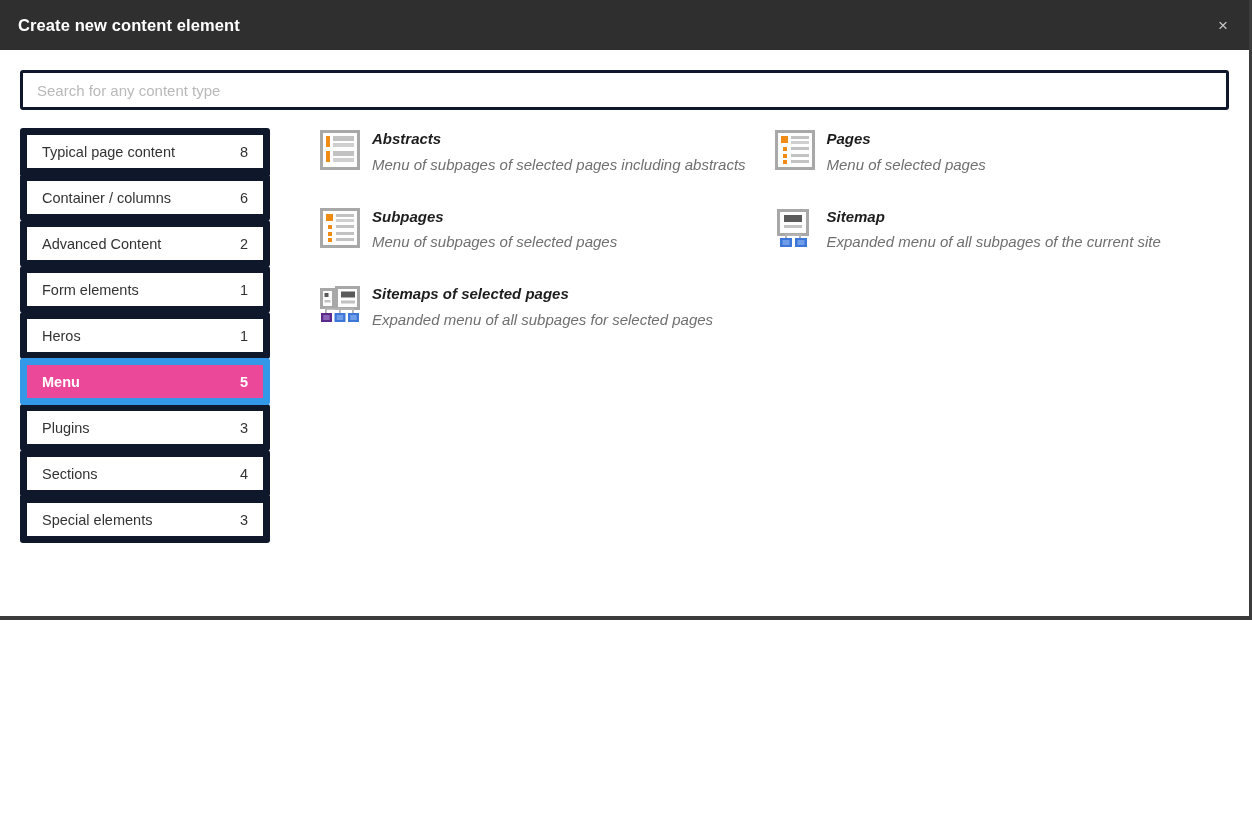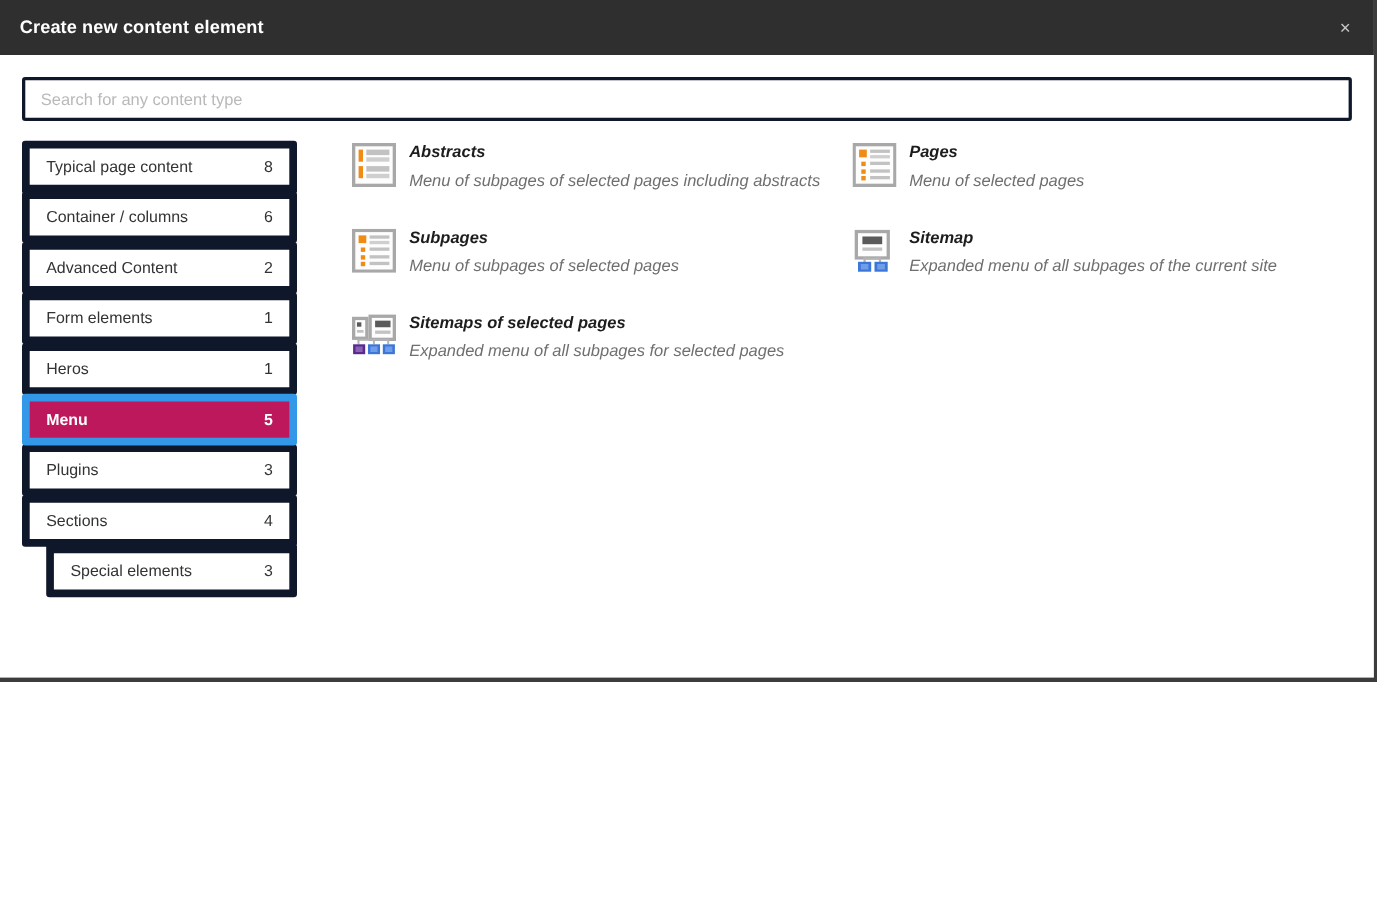--- a/index.html
+++ b/index.html
@@ -109,23 +109,23 @@
     border: 7px solid #0f172a;
     border-radius: 3px;
     margin-bottom: -1px;
     background: #fff;
     color: #333;
     font-size: 14.5px;
     cursor: pointer;
     position: relative;
   }
   .cat-item:first-child { border-radius: 3px 3px 0 0; }
-  .cat-item:last-child  { border-radius: 0 0 3px 3px; margin-left: 22px; }
+  .cat-item:last-child  { border-radius: 0 0 3px 3px; }
   .cat-item.active {
-    background: #be185d;
+    background: #ec4899;
     border-color: #3498e8;
     color: #ffffff;
     font-weight: bold;
     z-index: 2;
   }
   .cat-count { font-size: 14.5px; }
 
   
   .items-area {
     flex: 1 1 auto;

